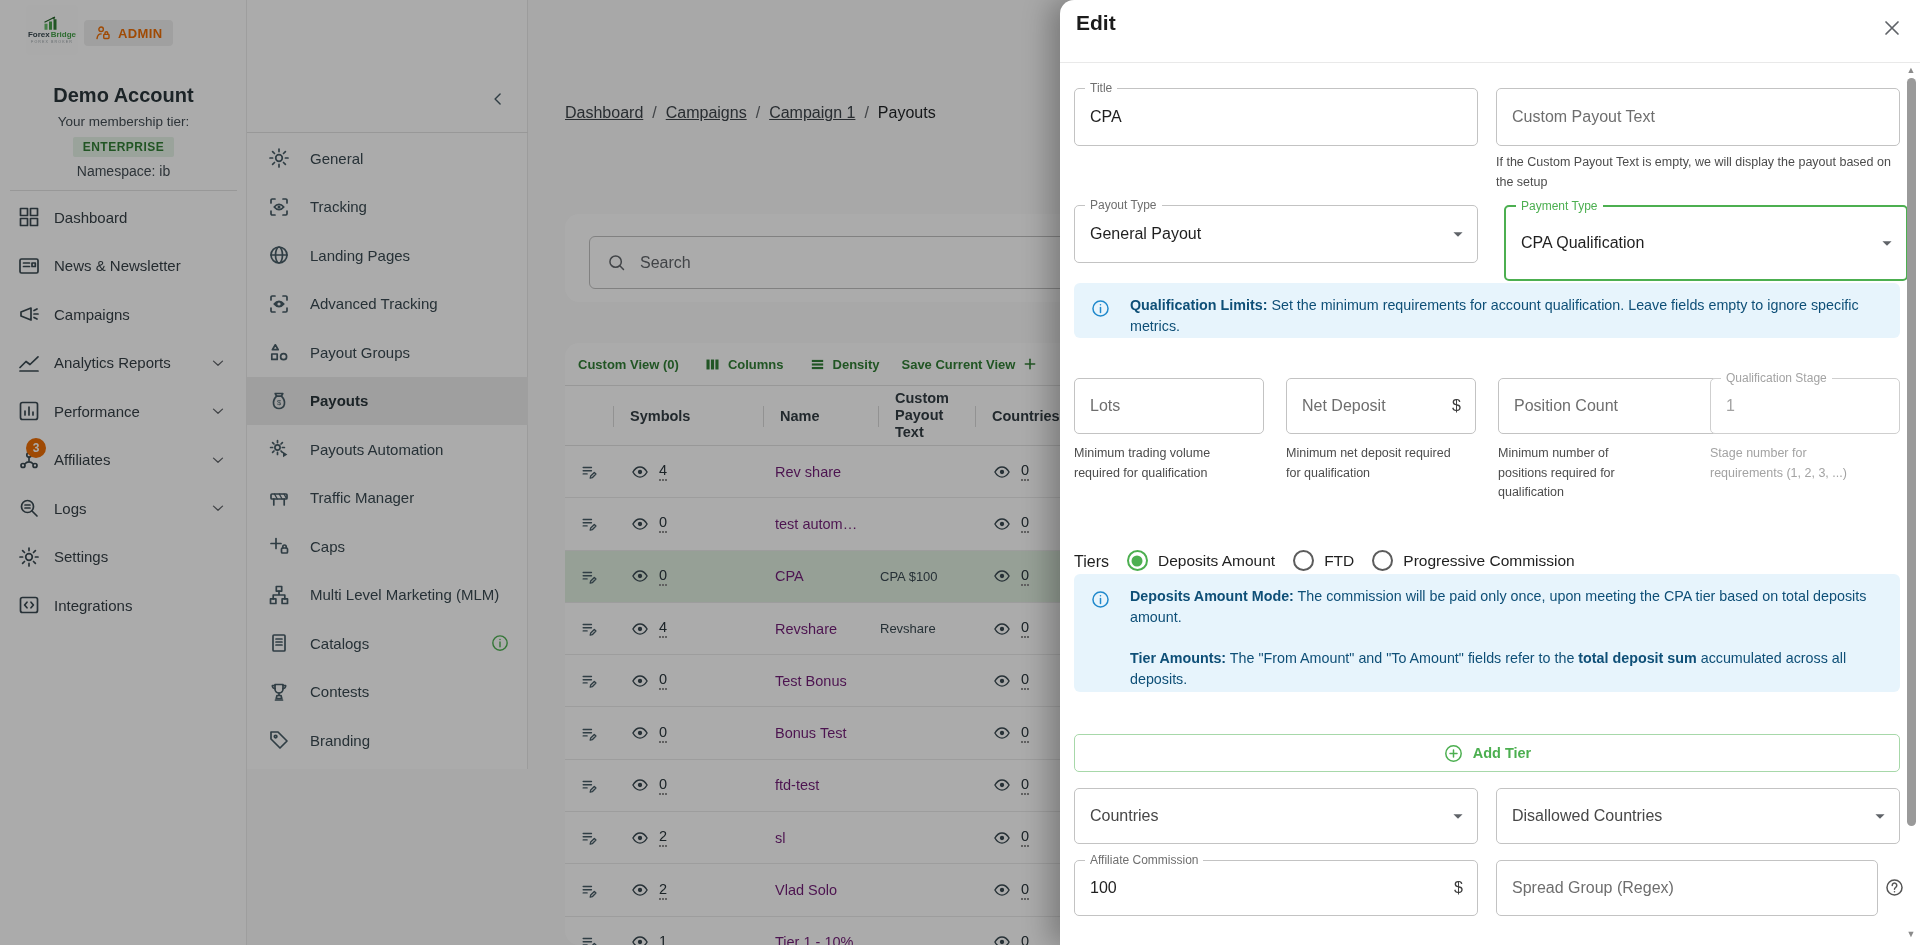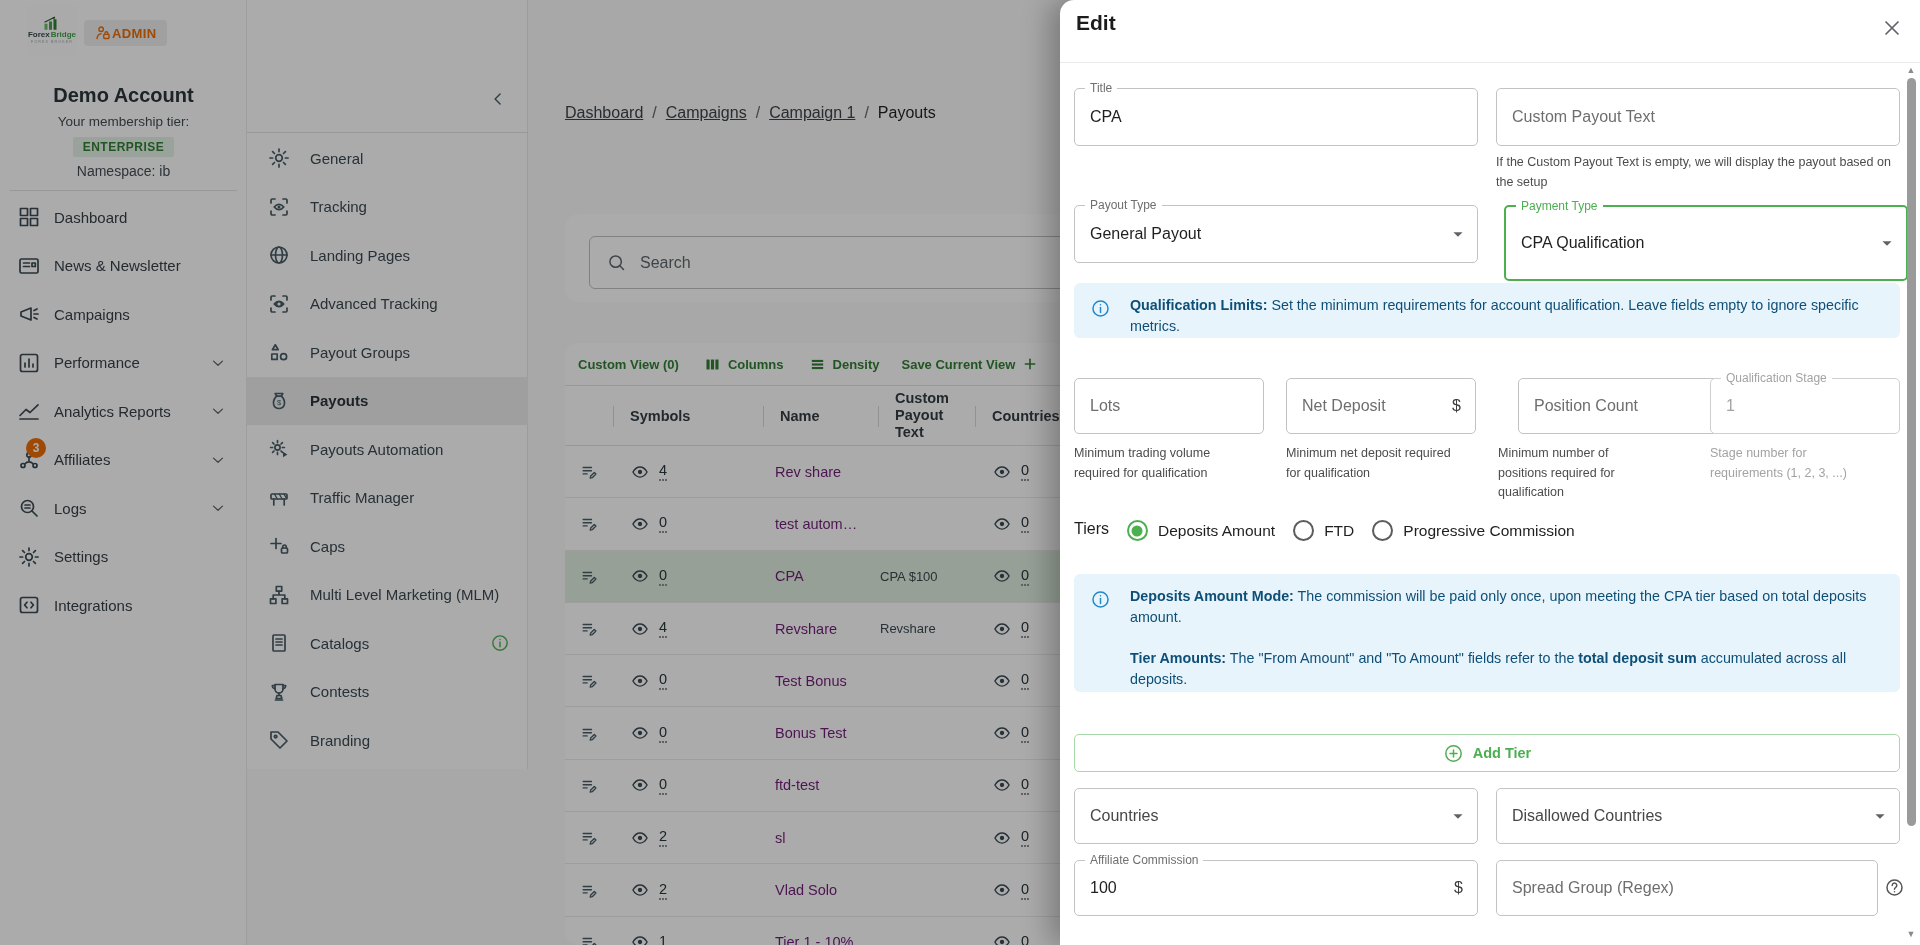--- a/index.html
+++ b/index.html
@@ -9,21 +9,21 @@
 .i svg{display:block}
 
 
 #sidebar{position:absolute;left:0;top:0;width:247px;height:945px;background:#fff;border-right:1px solid #ececec}
 #logo-chip{position:absolute;left:26px;top:5px;width:52px;height:50px;background:#fdfdfd;border-radius:4px;
   display:flex;flex-direction:column;align-items:center;justify-content:center;gap:1px}
 #logo-chip .logo-row{display:flex;align-items:flex-end;gap:1px;font-size:8px;font-weight:bold;line-height:8px}
 #logo-chip .logo-fx{color:#37474f}#logo-chip .logo-br{color:#43a047}
 #logo-chip .logo-cap{font-size:3.6px;letter-spacing:1.1px;color:#9aa3a8}
 #admin-chip{position:absolute;left:84px;top:20px;height:26px;padding:0 10px;background:#efefef;border-radius:4px;
-  display:flex;align-items:center;color:#ed6c02;font-size:13px;font-weight:bold;letter-spacing:.4px}
+  display:flex;align-items:center;gap:6px;color:#ed6c02;font-size:13px;font-weight:bold;letter-spacing:.4px}
 #acct{position:absolute;left:0;top:84px;width:247px;text-align:center}
 #acct .nm{font-size:20px;font-weight:bold;color:#263238}
 #acct .cap{margin-top:7px;font-size:13.5px;color:#414b52}
 #acct .badge{display:inline-block;margin-top:8px;padding:3px 10px;background:#e6f3e7;color:#2e7d32;
   font-size:12px;font-weight:bold;letter-spacing:.5px;border-radius:2px}
 #acct .ns{margin-top:6px;font-size:14px;color:#414b52}
 #sb-divider{position:absolute;left:10px;top:190px;width:227px;height:1px;background:#e2e2e2}
 #nav-list{position:absolute;left:0;top:193px;width:247px}
 .nav-item{position:relative;height:48.5px;display:flex;align-items:center;padding-left:17px;cursor:pointer;color:#37474f}
 .nav-item .nico{width:24px;height:24px;margin-right:13px;color:#37474f}
@@ -96,21 +96,21 @@
 .mfield.dis{border-color:#cfcfcf}
 .mfield.dis .lbl,.mfield.dis .val{color:#a3a3a3}
 .helper{position:absolute;font-size:12.5px;line-height:19.5px;color:#4c4c4c}
 .helper.dim{color:#a3a3a3}
 
 .infobox{position:absolute;background:#e7f4fc;border-radius:6px;color:#0e4f77;font-size:14.3px;line-height:21px}
 .infobox .ib-icon{position:absolute;left:16px;top:15px;width:21px;height:21px;color:#2089cc}
 .infobox .ib-text{position:absolute;left:56px;top:12px}
 .infobox b{font-weight:bold}
 
-#tiers-row{position:absolute;left:14px;top:520px;height:28px;display:flex;align-items:flex-start}
+#tiers-row{position:absolute;left:14px;top:543px;height:28px;display:flex;align-items:flex-end}
 #tiers-label{font-size:16px;color:#1f1f1f;margin-right:18px}
 .radio-opt{display:flex;align-items:center;margin-right:18px;cursor:pointer}
 .radio{width:21px;height:21px;border-radius:50%;border:2px solid #5c5c5c;position:relative}
 .radio.on{border-color:#4caf50}
 .radio.on::after{content:"";position:absolute;left:50%;top:50%;transform:translate(-50%,-50%);
   width:11px;height:11px;border-radius:50%;background:#4caf50}
 .radio-lbl{margin-left:10px;font-size:15.5px;color:#1f1f1f}
 
 #add-tier{position:absolute;left:14px;top:734px;width:826px;height:38px;border:1px solid #a7d8a9;border-radius:5px;
   display:flex;align-items:center;justify-content:center;gap:9px;color:#4caf50;font-size:14.5px;font-weight:bold;cursor:pointer}
@@ -188,41 +188,41 @@
             <line x1="17" y1="8.6" x2="20" y2="7"></line>
             <line x1="17" y1="12" x2="21" y2="12"></line>
             <line x1="17" y1="15.4" x2="20" y2="17"></line>
           </svg>
         </span>
         <span class="nlbl">Campaigns</span>
       </div>
       <div class="nav-item">
         <span class="i nico">
           <svg viewBox="0 0 24 24" width="100%" height="100%" fill="none" stroke="currentColor" stroke-width="1.7" stroke-linecap="round" stroke-linejoin="round">
+            <polyline points="3,16.5 9,10.5 13,13.5 21,5.8"></polyline>
+            <line x1="3" y1="20" x2="21" y2="20"></line>
+          </svg>
+        </span>
+        <span class="nlbl">Analytics Reports</span>
+        <span class="i nchev">
+          <svg viewBox="0 0 24 24" width="100%" height="100%" fill="none" stroke="currentColor" stroke-width="1.7" stroke-linecap="round" stroke-linejoin="round">
+            <polyline points="6,9.5 12,15 18,9.5"></polyline>
+          </svg>
+        </span>
+      </div>
+      <div class="nav-item">
+        <span class="i nico">
+          <svg viewBox="0 0 24 24" width="100%" height="100%" fill="none" stroke="currentColor" stroke-width="1.7" stroke-linecap="round" stroke-linejoin="round">
             <rect x="3.5" y="3.5" width="17" height="17" rx="2"></rect>
             <line x1="8" y1="16" x2="8" y2="12"></line>
             <line x1="12" y1="16" x2="12" y2="8"></line>
             <line x1="16" y1="16" x2="16" y2="13"></line>
           </svg>
         </span>
         <span class="nlbl">Performance</span>
-        <span class="i nchev">
-          <svg viewBox="0 0 24 24" width="100%" height="100%" fill="none" stroke="currentColor" stroke-width="1.7" stroke-linecap="round" stroke-linejoin="round">
-            <polyline points="6,9.5 12,15 18,9.5"></polyline>
-          </svg>
-        </span>
-      </div>
-      <div class="nav-item">
-        <span class="i nico">
-          <svg viewBox="0 0 24 24" width="100%" height="100%" fill="none" stroke="currentColor" stroke-width="1.7" stroke-linecap="round" stroke-linejoin="round">
-            <polyline points="3,16.5 9,10.5 13,13.5 21,5.8"></polyline>
-            <line x1="3" y1="20" x2="21" y2="20"></line>
-          </svg>
-        </span>
-        <span class="nlbl">Analytics Reports</span>
         <span class="i nchev">
           <svg viewBox="0 0 24 24" width="100%" height="100%" fill="none" stroke="currentColor" stroke-width="1.7" stroke-linecap="round" stroke-linejoin="round">
             <polyline points="6,9.5 12,15 18,9.5"></polyline>
           </svg>
         </span>
       </div>
       <div class="nav-item">
         <span class="i nico">
           <svg viewBox="0 0 24 24" width="100%" height="100%" fill="none" stroke="currentColor" stroke-width="1.7" stroke-linecap="round" stroke-linejoin="round">
             <circle cx="6" cy="17.5" r="2"></circle>
@@ -875,21 +875,21 @@
     <span class="val ph">Lots</span>
   </div>
   <div class="helper" style="left:14px;top:444px;width:172px">Minimum trading volume required for qualification</div>
 
   <div class="mfield" style="left:226px;top:378px;width:190px;height:56px">
     <span class="val ph">Net Deposit</span>
     <span class="sfx">$</span>
   </div>
   <div class="helper" style="left:226px;top:444px;width:172px">Minimum net deposit required for qualification</div>
 
-  <div class="mfield" style="left:458px;top:378px;width:228px;height:56px">
+  <div class="mfield" style="left:438px;top:378px;width:228px;height:56px">
     <span class="val ph">Position Count</span>
   </div>
   <div class="helper" style="left:438px;top:444px;width:160px">Minimum number of positions required for qualification</div>
 
   <div class="mfield dis" style="left:650px;top:378px;width:190px;height:56px">
     <span class="lbl">Qualification Stage</span>
     <span class="val">1</span>
   </div>
   <div class="helper dim" style="left:650px;top:444px;width:168px">Stage number for requirements (1, 2, 3, ...)</div>
 

